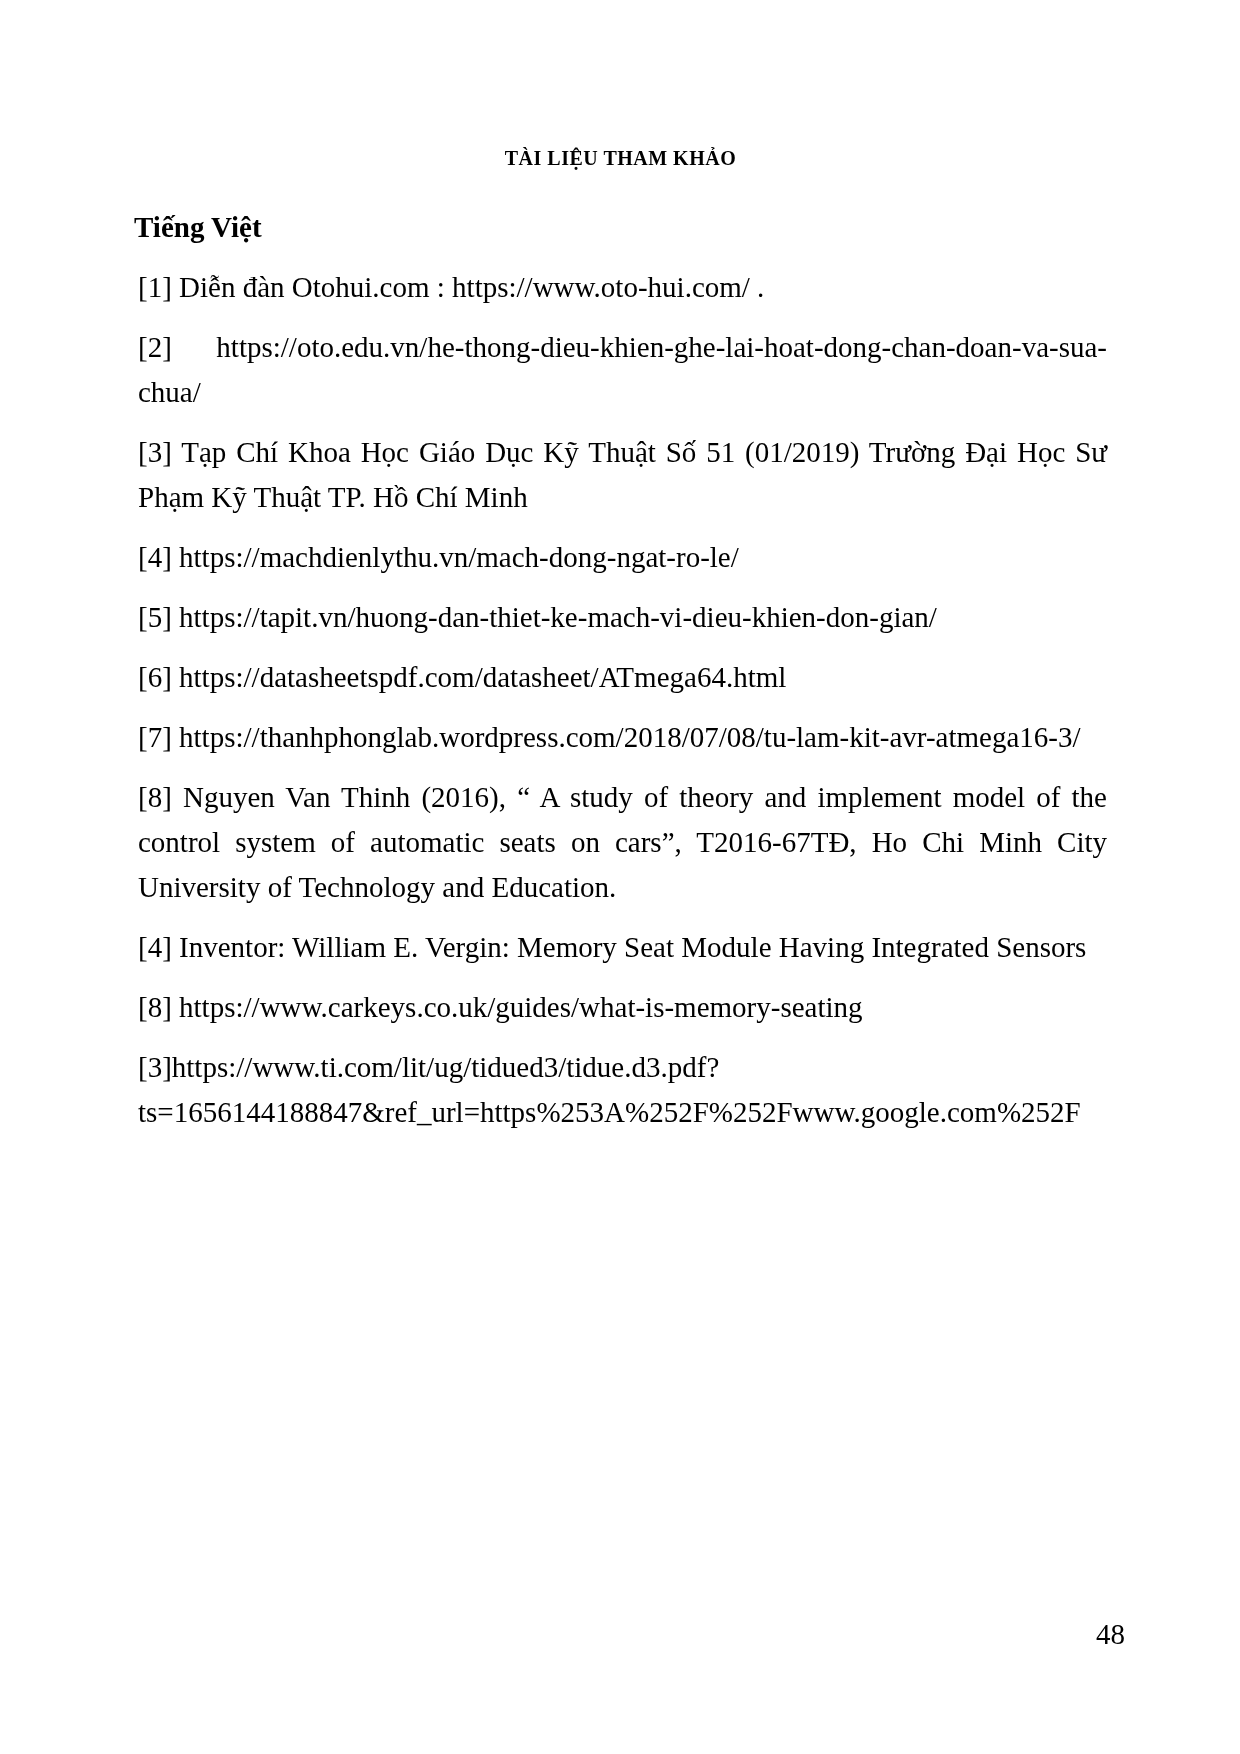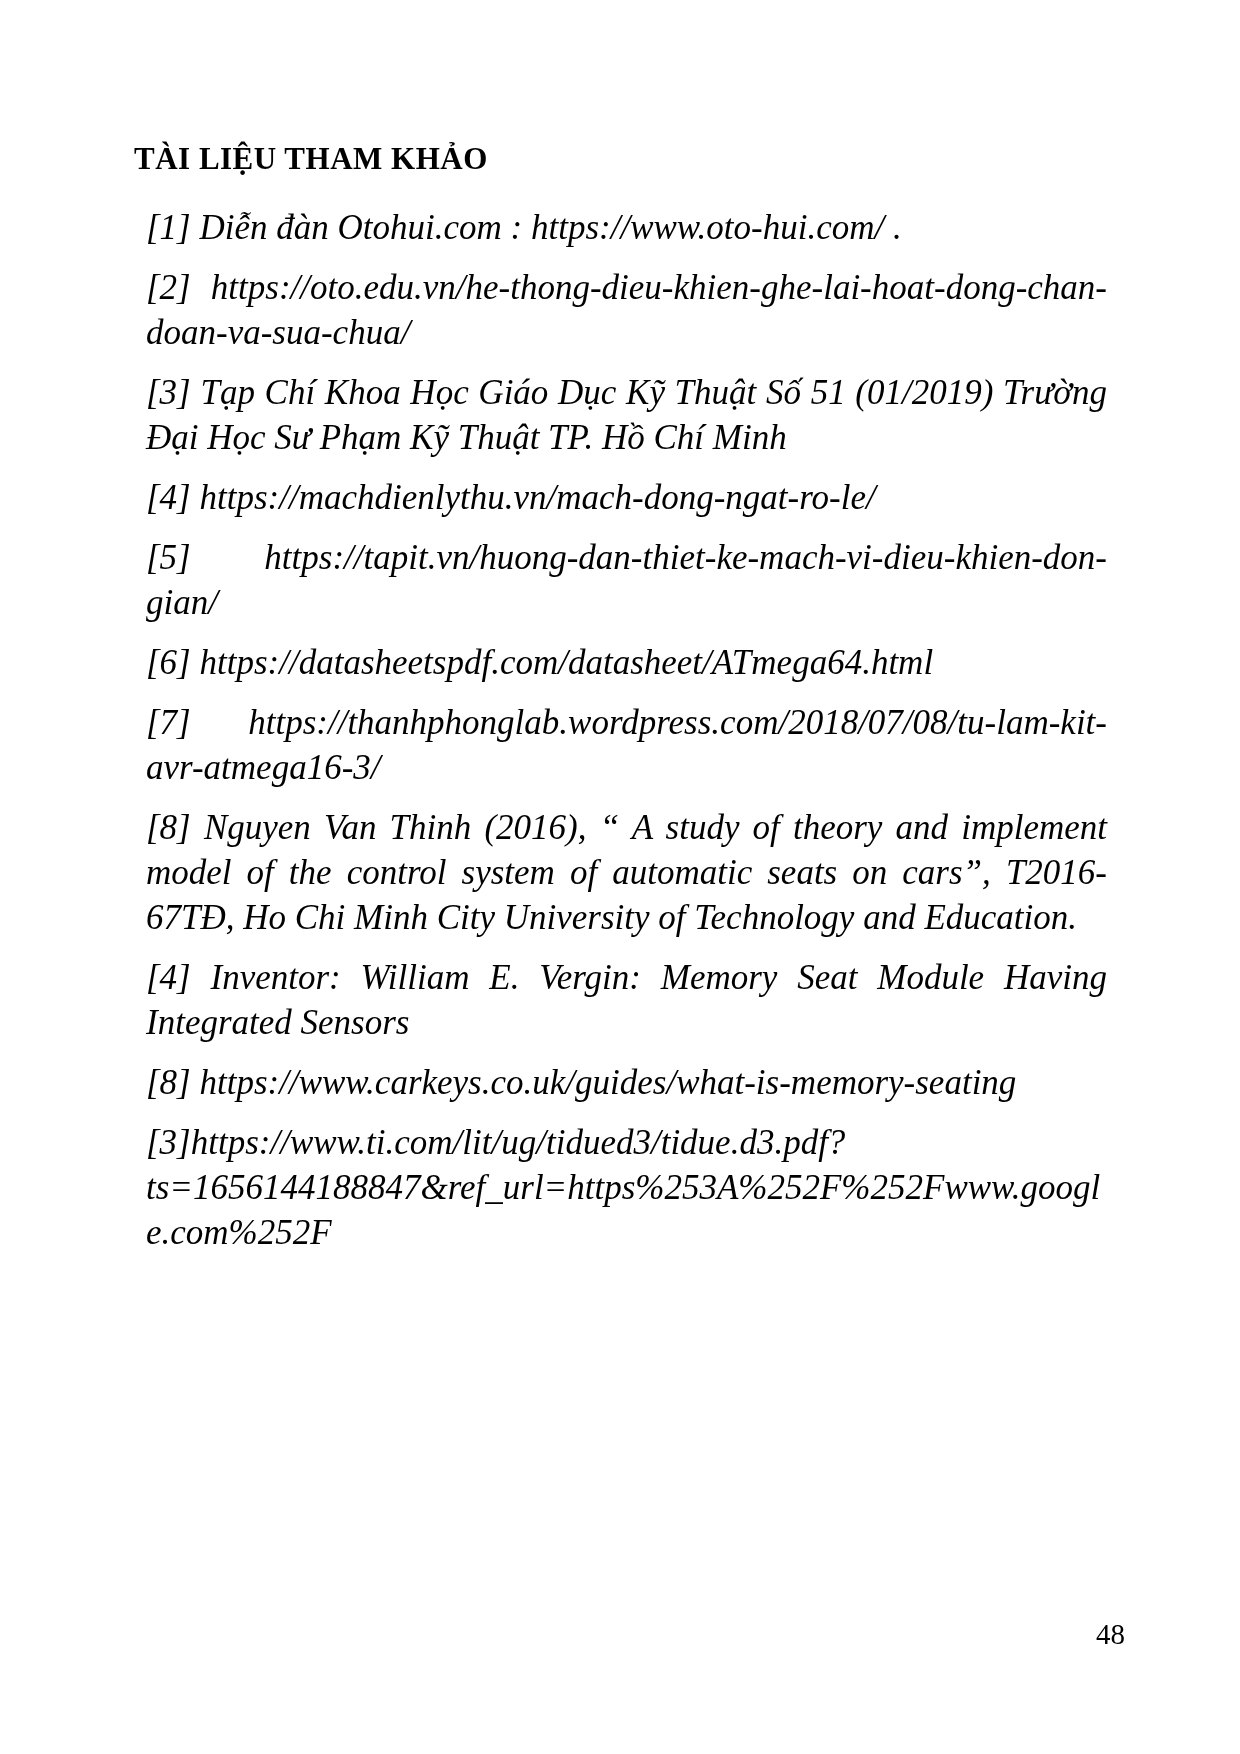--- a/index.html
+++ b/index.html
@@ -9,56 +9,56 @@
     height: 1754px;
     margin: 0 auto;
     background: #ffffff;
     color: #000000;
     font-family: "Liberation Serif", "DejaVu Serif", serif;
     box-sizing: border-box;
     padding: 136px 133px 0 134px;
     overflow: hidden;
   }
   .doc-title {
-    font-size: 31px;
+    font-size: 20px;
     line-height: 45px;
     font-weight: bold;
-    text-align: left;
+    text-align: center;
     margin: 0 0 24px 0;
     letter-spacing: 0.5px;
   }
   .sec-heading {
     font-size: 29px;
     line-height: 45px;
     font-weight: bold;
     margin: 0 0 15px 0;
   }
   .ref {
-    font-size: 35px;
+    font-size: 29px;
     line-height: 45px;
-    margin: 0 0 15px 12px;
+    margin: 0 0 15px 4px;
     text-align: justify;
     overflow-wrap: anywhere;
-    font-style: italic;
   }
   .page-number {
     position: absolute;
     top: 1612px;
     right: 115px;
     font-size: 29px;
     line-height: 45px;
   }
 </style>
 </head>
 <body>
 
 <div class="page">
 
   <h1 class="doc-title">TÀI LIỆU THAM KHẢO</h1>
 
+  <h2 class="sec-heading">Tiếng Việt</h2>
 
   <p class="ref">[1] Diễn đàn Otohui.com : https://www.oto-hui.com/ .</p>
   <p class="ref">[2] https://oto.edu.vn/he-thong-dieu-khien-ghe-lai-hoat-dong-chan-doan-va-sua-chua/</p>
   <p class="ref">[3] Tạp Chí Khoa Học Giáo Dục Kỹ Thuật Số 51 (01/2019) Trường Đại Học Sư Phạm Kỹ Thuật TP. Hồ Chí Minh</p>
   <p class="ref">[4] https://machdienlythu.vn/mach-dong-ngat-ro-le/</p>
   <p class="ref">[5] https://tapit.vn/huong-dan-thiet-ke-mach-vi-dieu-khien-don-gian/</p>
   <p class="ref">[6] https://datasheetspdf.com/datasheet/ATmega64.html</p>
   <p class="ref">[7] https://thanhphonglab.wordpress.com/2018/07/08/tu-lam-kit-avr-atmega16-3/</p>
   <p class="ref">[8] Nguyen Van Thinh (2016), “ A study of theory and implement model of the control system of automatic seats on cars”, T2016-67TĐ, Ho Chi Minh City University of Technology and Education.</p>
 

